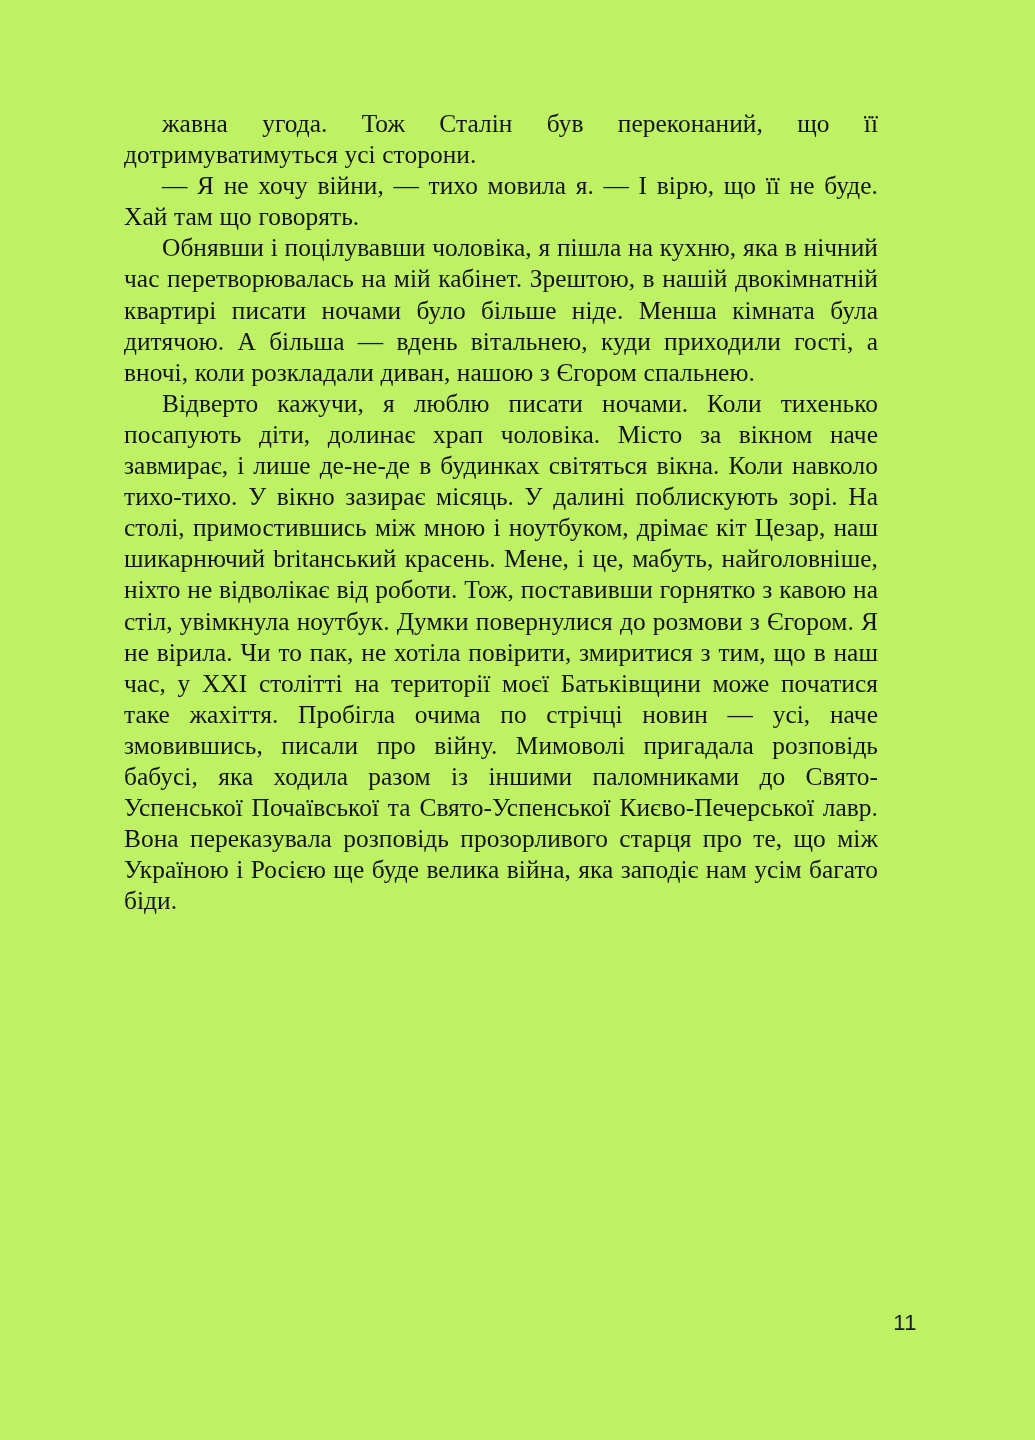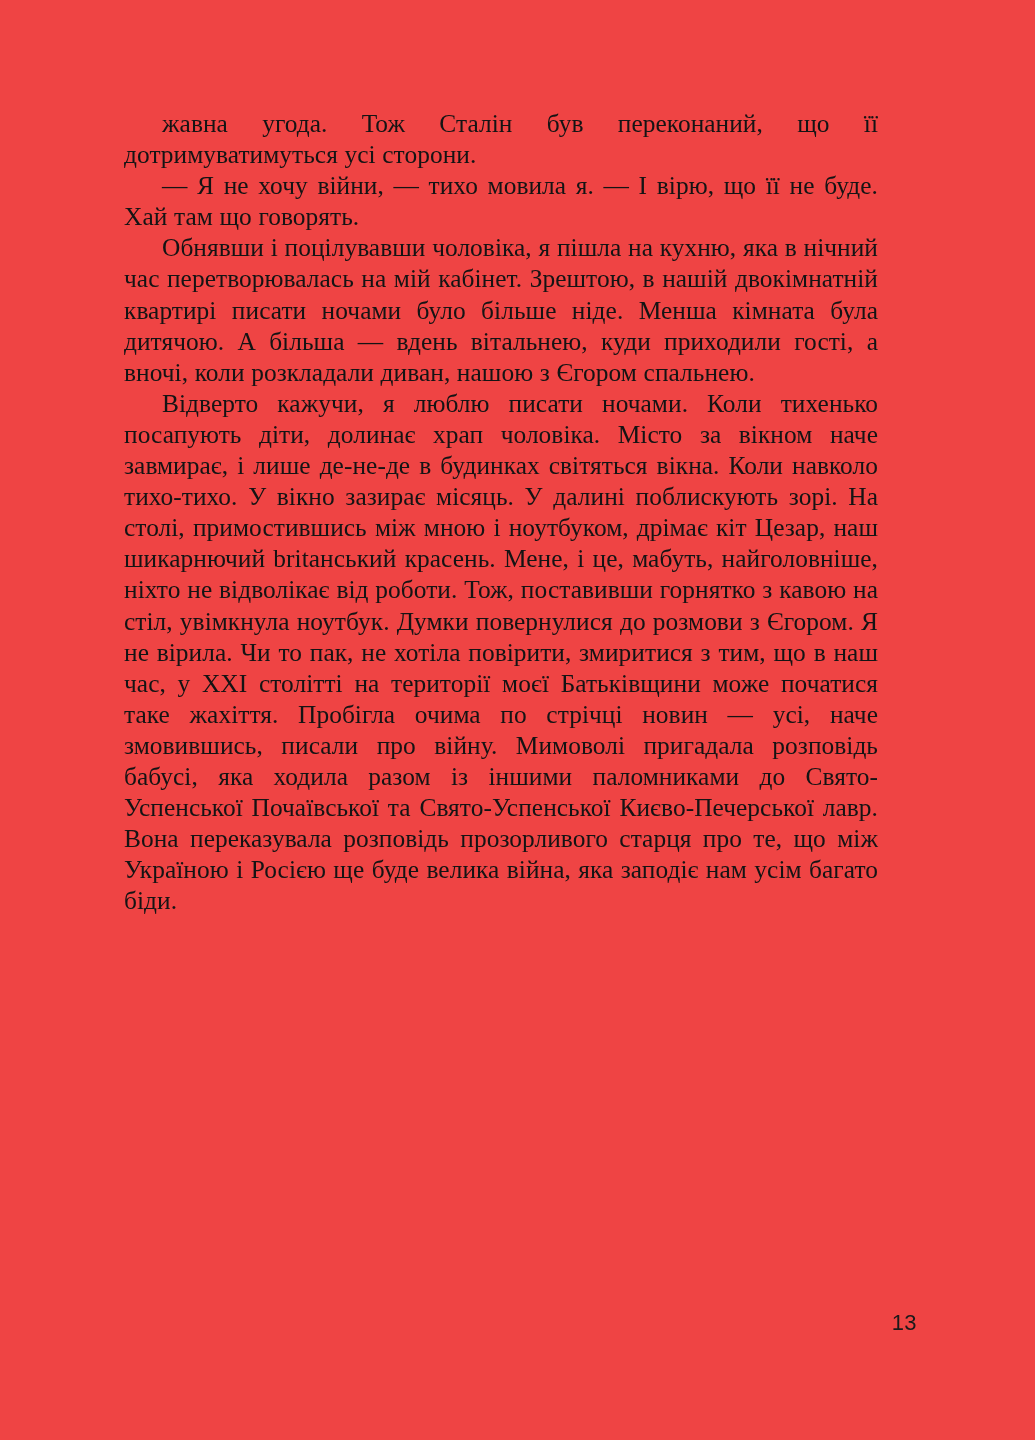--- a/index.html
+++ b/index.html
@@ -14,21 +14,21 @@
     position: relative;
     overflow: hidden;
     font-family: "Liberation Serif", "DejaVu Serif", serif;
     color: #141414;
     -webkit-font-smoothing: antialiased;
   }
 
   .page {
     position: absolute;
     inset: 0;
-    background: #ef4444;
+    background: #bef264;
   }
 
   
   .text-block {
     position: absolute;
     left: 124px;
     top: 108px;
     width: 754px;
   }
 
@@ -66,15 +66,15 @@
 
 <div class="page">
 
   <div class="text-block">
     <p class="para indent">жавна угода. Тож Сталін був переконаний, що її дотриму­ватимуться усі сторони.</p>
     <p class="para indent">— Я не хочу війни, — тихо мовила я. — І вірю, що її не буде. Хай там що говорять.</p>
     <p class="para indent">Обнявши і поцілувавши чоловіка, я пішла на кухню, яка в нічний час перетворювалась на мій кабінет. Зрештою, в нашій двокімнатній квартирі писати ночами було більше ніде. Менша кімната була дитячою. А більша — вдень ві­тальнею, куди приходили гості, а вночі, коли розкладали диван, нашою з Єгором спальнею.</p>
     <p class="para indent">Відверто кажучи, я люблю писати ночами. Коли тихень­ко посапують діти, долинає храп чоловіка. Місто за вікном наче завмирає, і лише де-не-де в будинках світяться вікна. Коли навколо тихо-тихо. У вікно зазирає місяць. У дали­ні поблискують зорі. На столі, примостившись між мною і ноутбуком, дрімає кіт Цезар, наш шикарнючий britан­ський красень. Мене, і це, мабуть, найголовніше, ніхто не відволікає від роботи. Тож, поставивши горнятко з кавою на стіл, увімкнула ноутбук. Думки повернулися до розмови з Єгором. Я не вірила. Чи то пак, не хотіла повірити, зми­ритися з тим, що в наш час, у XXI столітті на території моєї Батьківщини може початися таке жахіття. Пробігла очима по стрічці новин — усі, наче змовившись, писали про війну. Мимоволі пригадала розповідь бабусі, яка ходила разом із іншими паломниками до Свято-Успенської Почаїв­ської та Свято-Успенської Києво-Печерської лавр. Вона пе­реказувала розповідь прозорливого старця про те, що між Україною і Росією ще буде велика війна, яка заподіє нам усім багато біди.</p>
   </div>
 
-  <div class="page-number">13</div>
+  <div class="page-number">11</div>
 
 </div>
 
 </body></html>

